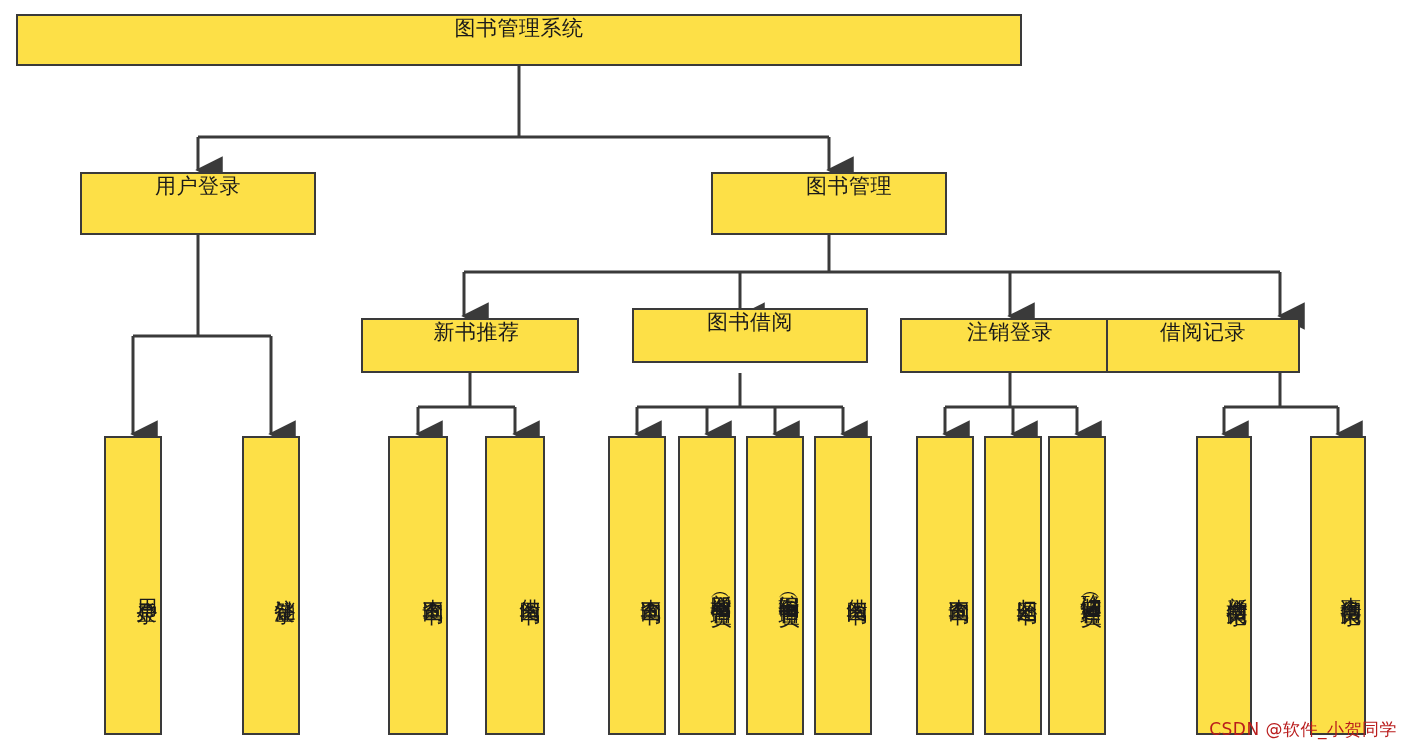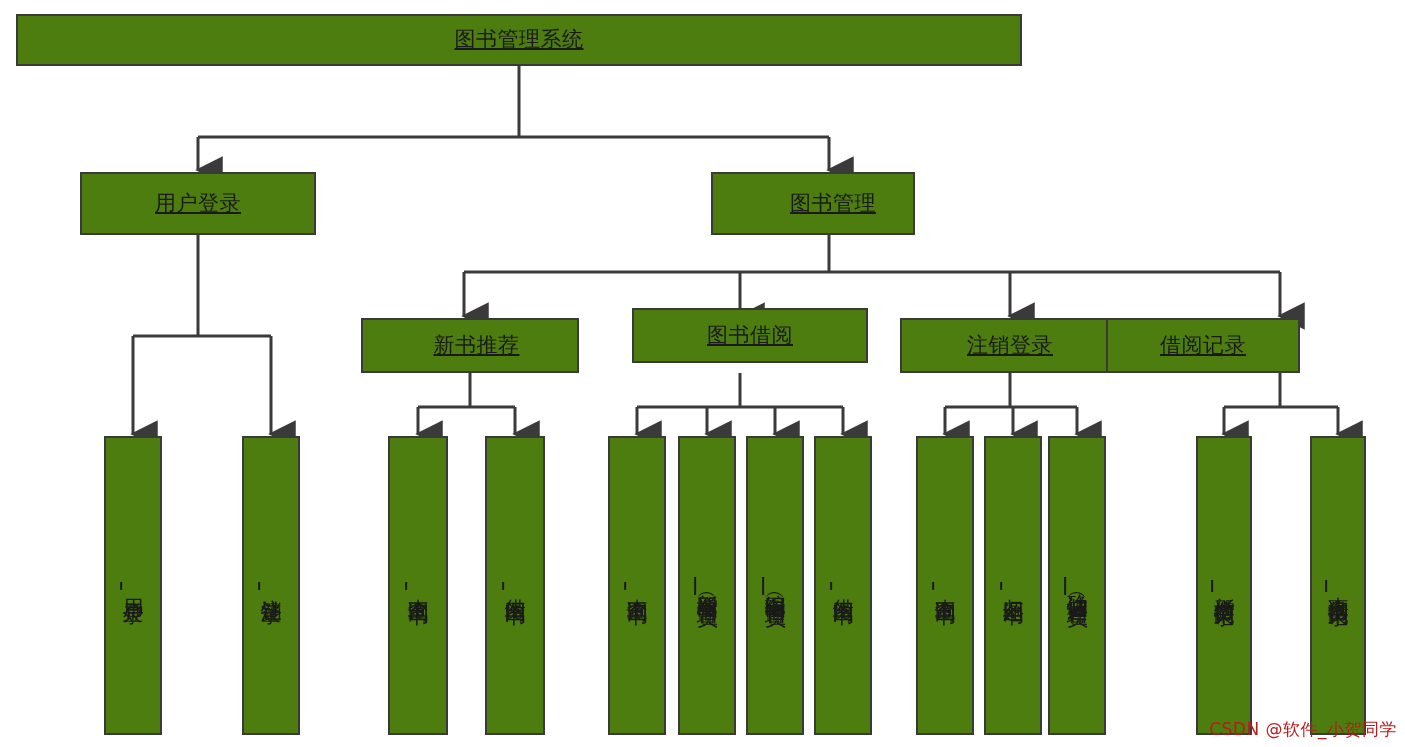--- a/index.html
+++ b/index.html
@@ -22,27 +22,26 @@
     position: absolute;
     left: 0;
     top: 0;
     width: 1405px;
     height: 747px;
     pointer-events: none;
   }
   .node {
     position: absolute;
     box-sizing: border-box;
-    background: #4d7c0f;
+    background: #fde047;
     border: 2px solid #3a3a3a;
     display: flex;
-    align-items: center;
+    align-items: flex-start;
     justify-content: center;
     color: #1a1a1a;
-    text-decoration: underline;
   }
   .node-h {
     font-size: 21px;
     line-height: 1.2;
     letter-spacing: 0.5px;
     white-space: nowrap;
   }
   .node-v {
     writing-mode: vertical-rl;
     text-orientation: upright;
@@ -122,21 +121,21 @@
     </g>
   </svg>
 
   <div class="node node-h" style="left: 16px; top: 14px; width: 1006px; height: 52px; border-color: rgb(58, 58, 58); color: rgb(26, 26, 26);">
     <span>图书管理系统</span>
   </div>
 
   <div class="node node-h" style="left: 80px; top: 172px; width: 236px; height: 63px; border-color: rgb(58, 58, 58); color: rgb(26, 26, 26);">
     <span>用户登录</span>
   </div>
-  <div class="node node-h" style="left: 711px; top: 172px; width: 204px; height: 63px; border-color: rgb(58, 58, 58); color: rgb(26, 26, 26); padding-left: 40px;">
+  <div class="node node-h" style="left: 711px; top: 172px; width: 236px; height: 63px; border-color: rgb(58, 58, 58); color: rgb(26, 26, 26); padding-left: 40px;">
     <span>图书管理</span>
   </div>
 
   <div class="node node-h" style="left: 361px; top: 318px; width: 218px; height: 55px; border-color: rgb(58, 58, 58); color: rgb(26, 26, 26); padding-left: 13px;">
     <span>新书推荐</span>
   </div>
   <div class="node node-h" style="left: 632px; top: 308px; width: 236px; height: 55px; border-color: rgb(58, 58, 58); color: rgb(26, 26, 26);">
     <span>图书借阅</span>
   </div>
   <div class="node node-h" style="left: 900px; top: 318px; width: 220px; height: 55px; border-color: rgb(58, 58, 58); color: rgb(26, 26, 26);">

